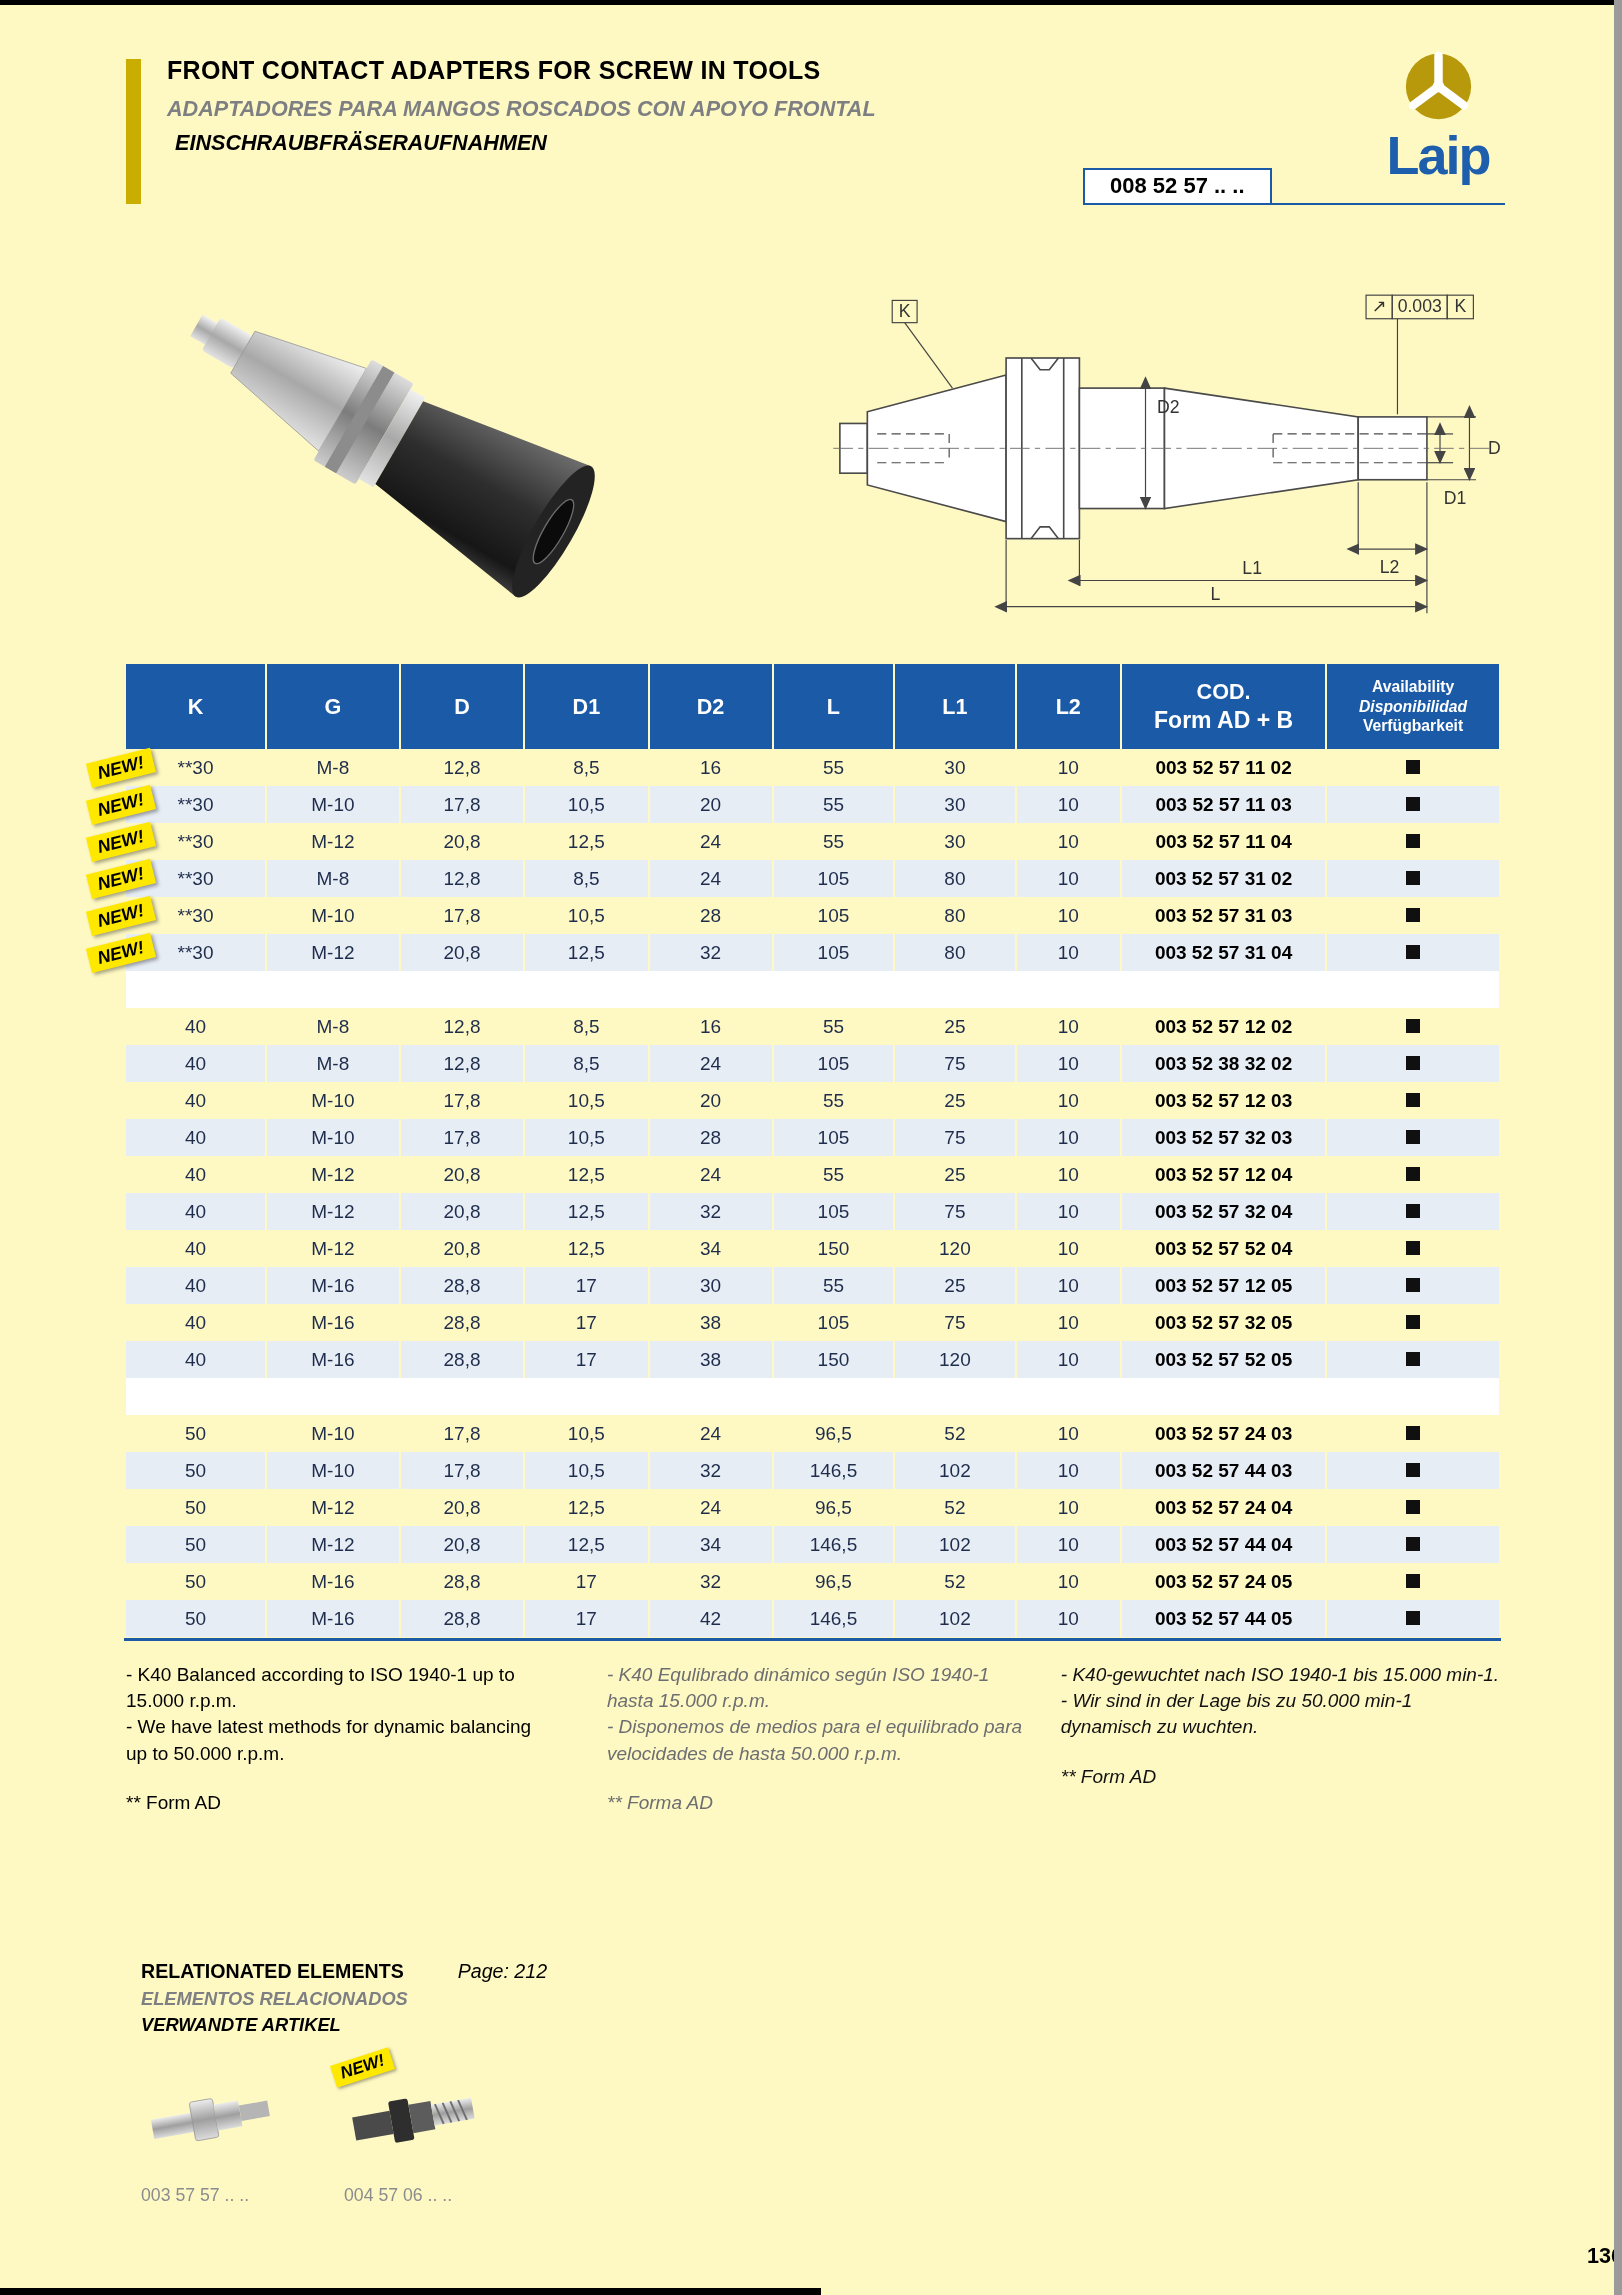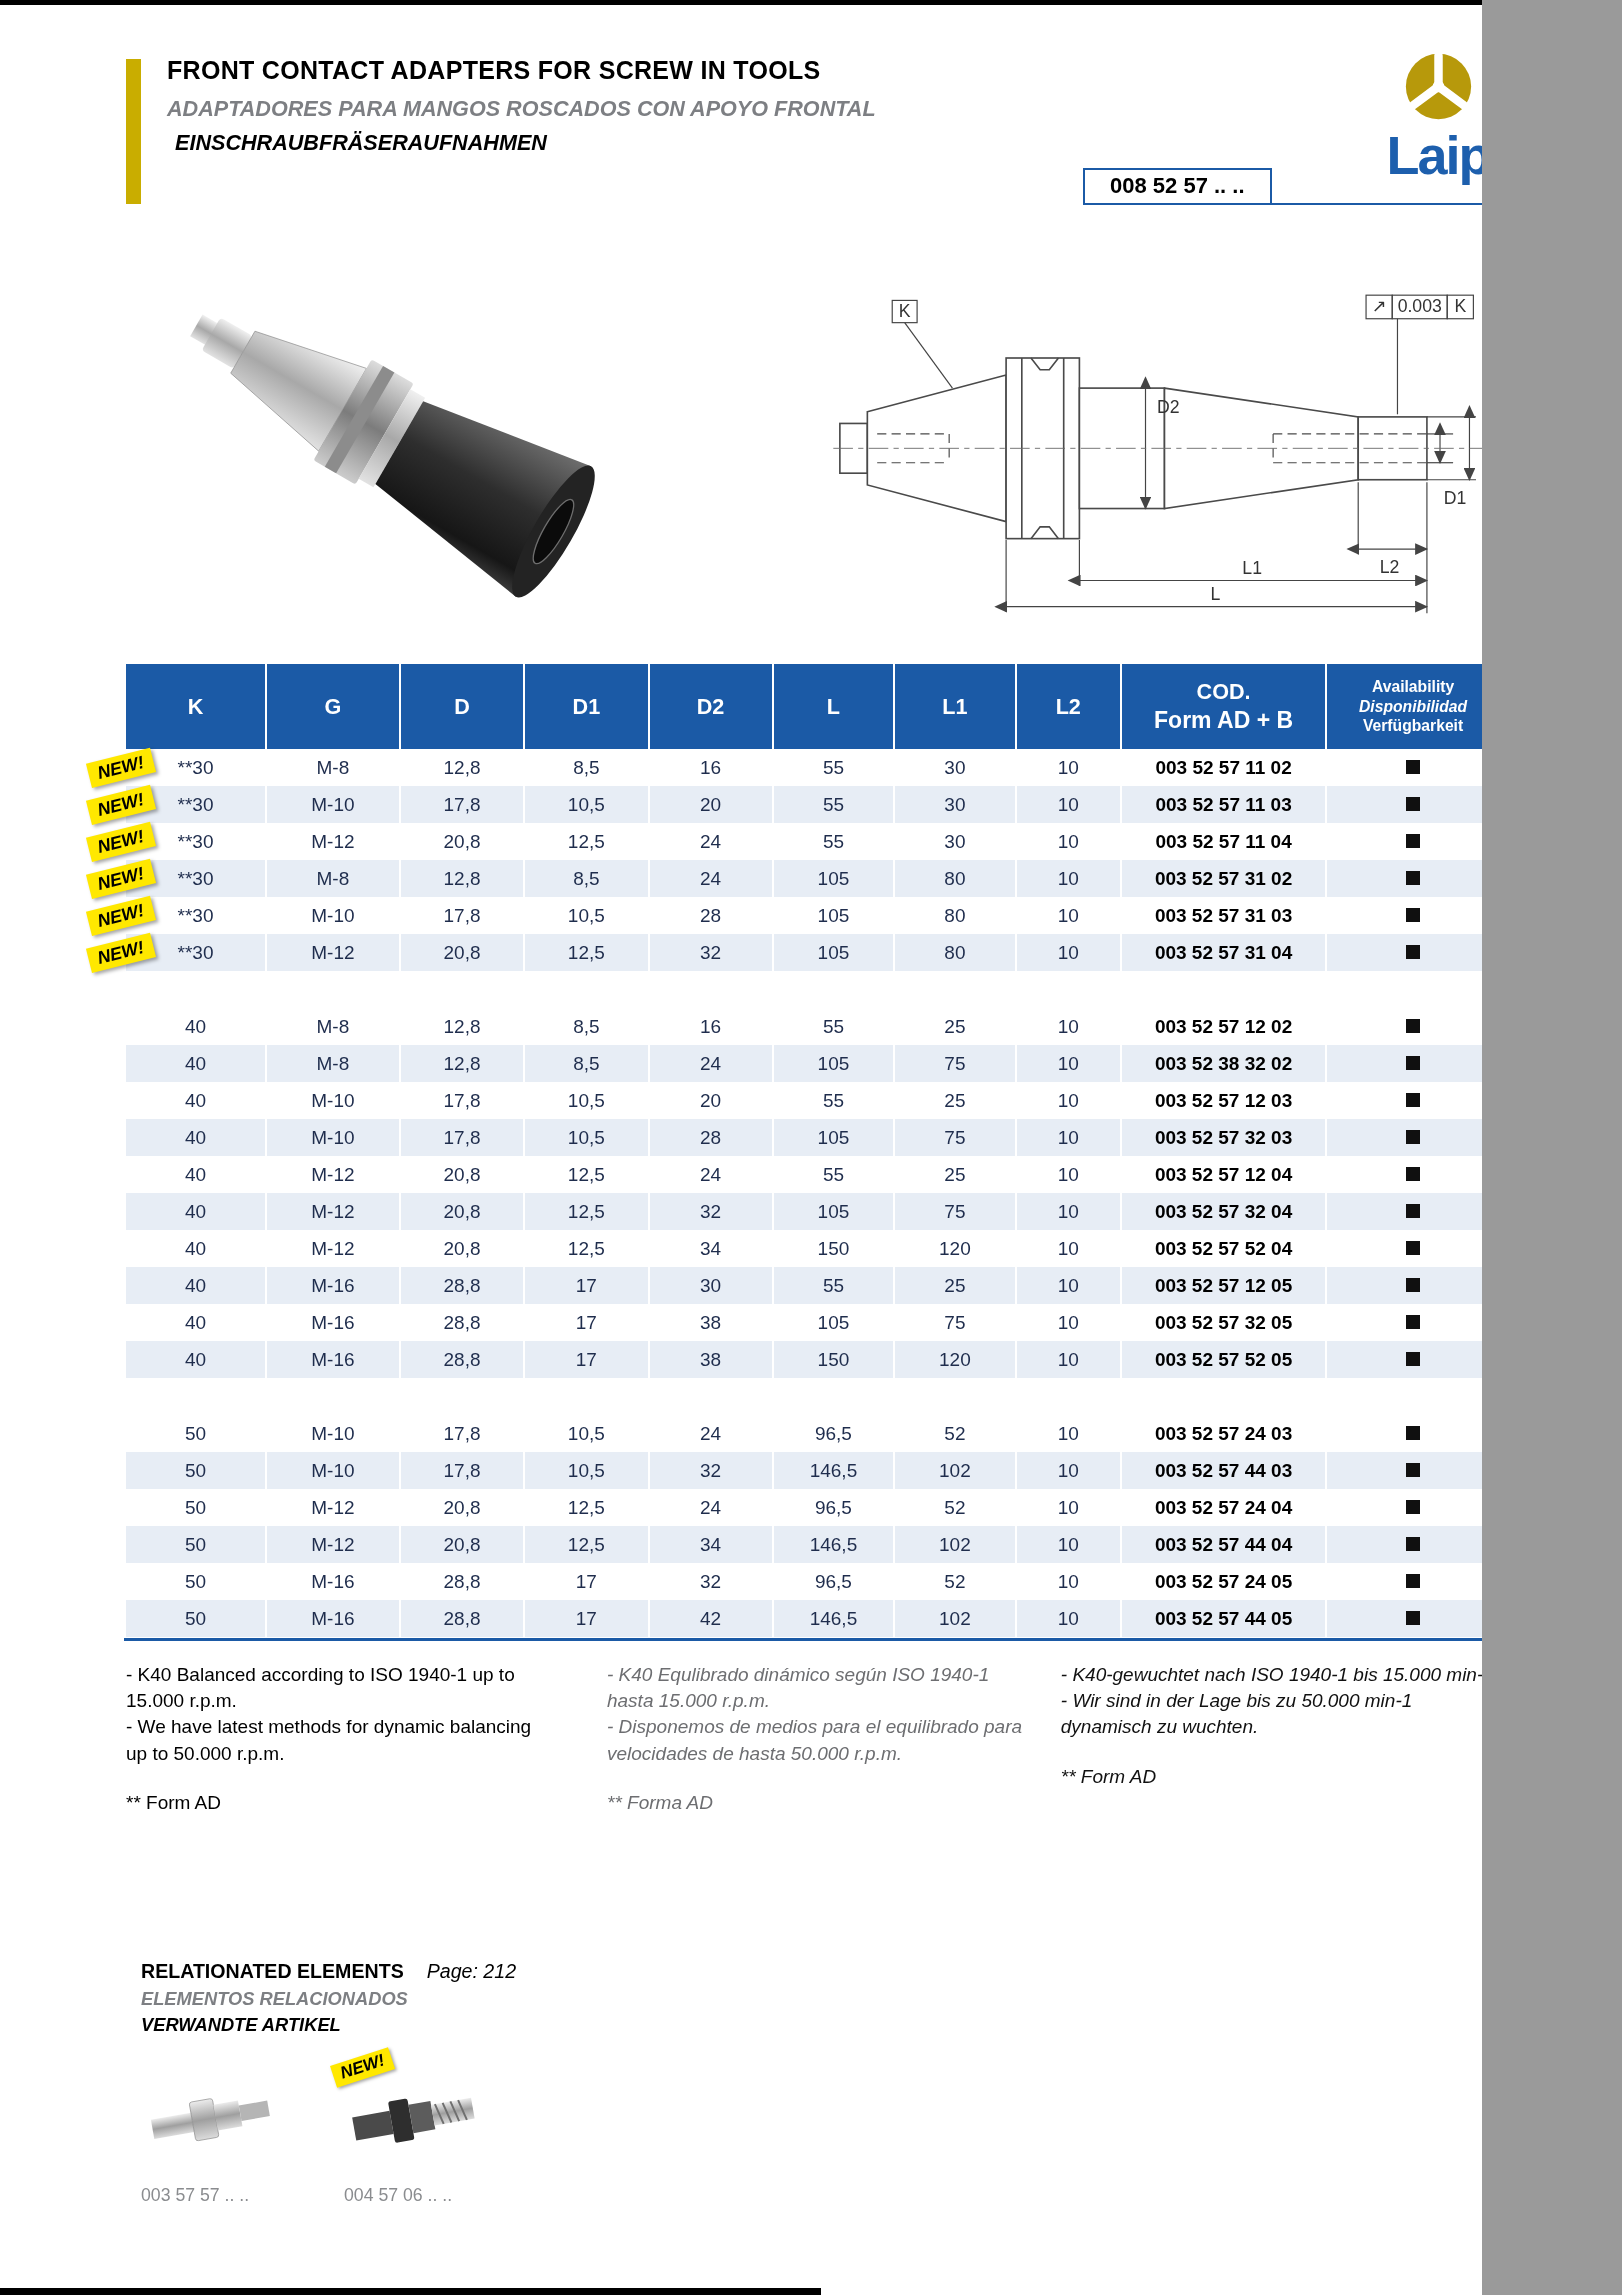--- a/index.html
+++ b/index.html
@@ -1,16 +1,16 @@
 <!DOCTYPE html>
 <html style="font-size:10.5px"><head>
 <meta charset="utf-8">
 <style>
   html,body{margin:0;padding:0;background:#9a9a9a;}
-  .page{position:relative;width:1482px;height:2295px;background:#ffffff;overflow:hidden;
+  .page{position:relative;width:1614px;height:2295px;background:#fef9c3;overflow:hidden;
         font-family:"Liberation Sans", sans-serif;color:#000;}
   .strip-top{position:absolute;left:0;top:0;width:1623px;height:5.2px;background:#000;}
   .strip-bottom{position:absolute;left:0;top:2288px;width:821px;height:7.9px;background:#000;}
 
   
   .accent-bar{position:absolute;left:126px;top:59px;width:15px;height:145px;background:#c9ad00;}
   .titles{position:absolute;left:167px;top:56px;width:982px;}
   .title-en{font-size:25px;font-weight:bold;margin:0 0 10.5px 0;letter-spacing:0.3px;}
   .title-es{font-size:21.6px;font-weight:bold;font-style:italic;color:#7d7f83;margin:0 0 8.5px 0;}
   .title-de{font-size:21.6px;font-weight:bold;font-style:italic;color:#000;margin:8px;}
@@ -48,21 +48,21 @@
   .notes{position:absolute;left:126px;top:1662px;width:1381px;display:flex;}
   .note-col{line-height:1.38;font-size:19px;}
   .note-col p{margin:0;}
   .note-en{width:458px;padding-right:29.4px;box-sizing:border-box;}
   .note-es{width:465px;padding-right:29.4px;box-sizing:border-box;font-style:italic;color:#6d6e71;margin-left:34px;}
   .note-de{width:458px;box-sizing:border-box;font-style:italic;color:#111;}
   .form-note{margin-top:23.6px !important;}
 
   
   .related{position:absolute;left:141px;top:1960px;width:720px;}
-  .rel-row1{display:flex;align-items:baseline;gap:23px;}
+  .rel-row1{display:flex;align-items:baseline;gap:54px;}
   .rel-title-en{font-weight:bold;font-size:19.6px;}
   .rel-page{font-style:italic;font-size:19.6px;}
   .rel-title-es{font-weight:bold;font-style:italic;font-size:18.3px;color:#7d7f83;margin-top:5.2px;}
   .rel-title-de{font-weight:bold;font-style:italic;font-size:18.3px;color:#000;margin-top:3.9px;}
   .rel-items{display:flex;gap:62px;margin-top:29.4px;}
   .rel-item{position:relative;width:141px;}
   .rel-code{font-size:17.7px;color:#8a8c8f;margin-top:9.2px;}
   .rel-new{position:absolute;left:-11.8px;top:-9.2px;transform:rotate(-18deg);
      background:#ffe800;color:#000;font-weight:800;font-style:italic;font-size:17px;
      padding:1.3px 7.9px;box-shadow:1.3px 2px 3.3px rgba(0,0,0,.35);}

